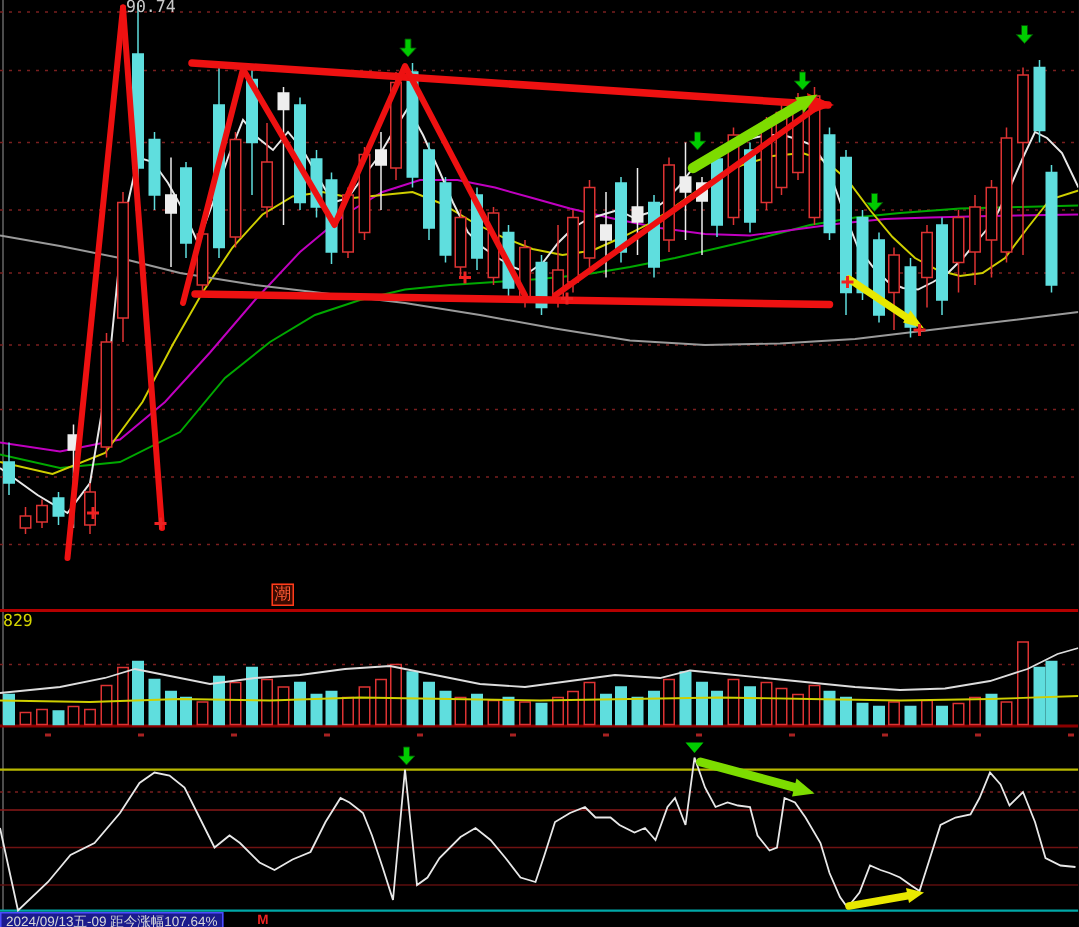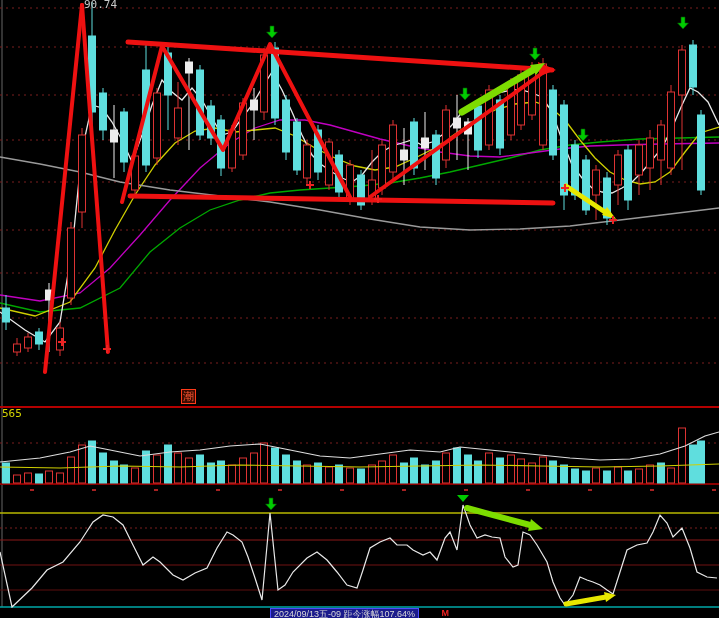--- a/index.html
+++ b/index.html
@@ -4,21 +4,21 @@
 <style>
   html,body{margin:0;padding:0;background:#111;}
   #screen{position:relative;width:719px;height:618px;background:#000;overflow:hidden;
           font-family:"Liberation Sans","DejaVu Sans",sans-serif;padding-left:20px;}
   #chart-svg{position:absolute;left:0;top:0;}
   .float-lbl{position:absolute;white-space:nowrap;}
   #price-peak{left:84px;top:-2px;color:#c8c8c8;font-size:11px;font-family:"DejaVu Sans Mono",monospace;}
   #vol-scale{left:2px;top:407px;color:#d6d600;font-size:11px;font-family:"DejaVu Sans Mono",monospace;}
   #stamp{left:181px;top:389px;width:13px;height:13px;border:1px solid #ff3b1a;background:#3c0a00;
          color:#ff5a33;font-size:11px;line-height:13px;text-align:center;}
-  #status-bar{position:absolute;left:0;top:608px;width:719px;height:10px;overflow:hidden;background:#000;text-align:center;}
+  #status-bar{position:absolute;left:0;top:608px;width:719px;height:10px;overflow:hidden;background:#000;}
   .status-box{display:inline-block;background:#1b1b8c;border:1px solid #4c4cff;color:#d8d8d8;
               font-size:9px;line-height:11px;padding:0 3px;vertical-align:top;}
   .m-marker{color:#ee2222;font-size:9px;font-weight:bold;margin-left:18px;vertical-align:top;line-height:10px;}
 </style>
 </head>
 <body>
 
 <div id="screen">
   <svg id="chart-svg" width="719" height="618" viewBox="0 0 719 618">
       <line x1="2" y1="0" x2="2" y2="607" stroke="#666" stroke-width="1"></line>
@@ -290,21 +290,21 @@
       <line x1="467" y1="508" x2="530" y2="525" stroke="#7ddc00" stroke-width="6" stroke-linecap="round"></line>
       <polygon points="543,529 528,531 531,519" fill="#7ddc00"></polygon>
       <line x1="566" y1="604" x2="606" y2="597" stroke="#e8e800" stroke-width="5" stroke-linecap="round"></line>
       <polygon points="616,595 606,602 604,592" fill="#e8e800"></polygon>
       <polygon points="269,498 273,498 273,504 276.5,504 271,510 265.5,504 269,504" fill="#00cc00" stroke="#064d06" stroke-width="0.6"></polygon>
       <polygon points="457,495 469,495 463,502" fill="#00cc00"></polygon>
     </svg>
 
   <div class="float-lbl" id="price-peak">90.74</div>
 
-  <div class="float-lbl" id="vol-scale">565</div>
+  <div class="float-lbl" id="vol-scale">829</div>
 
   <div class="float-lbl" id="stamp">潮</div>
 
   <div id="status-bar">
     <span class="status-box">2024/09/13五-09 距今涨幅107.64%</span>
     <span class="m-marker">M</span>
   </div>
 </div>
 
 </body></html>

